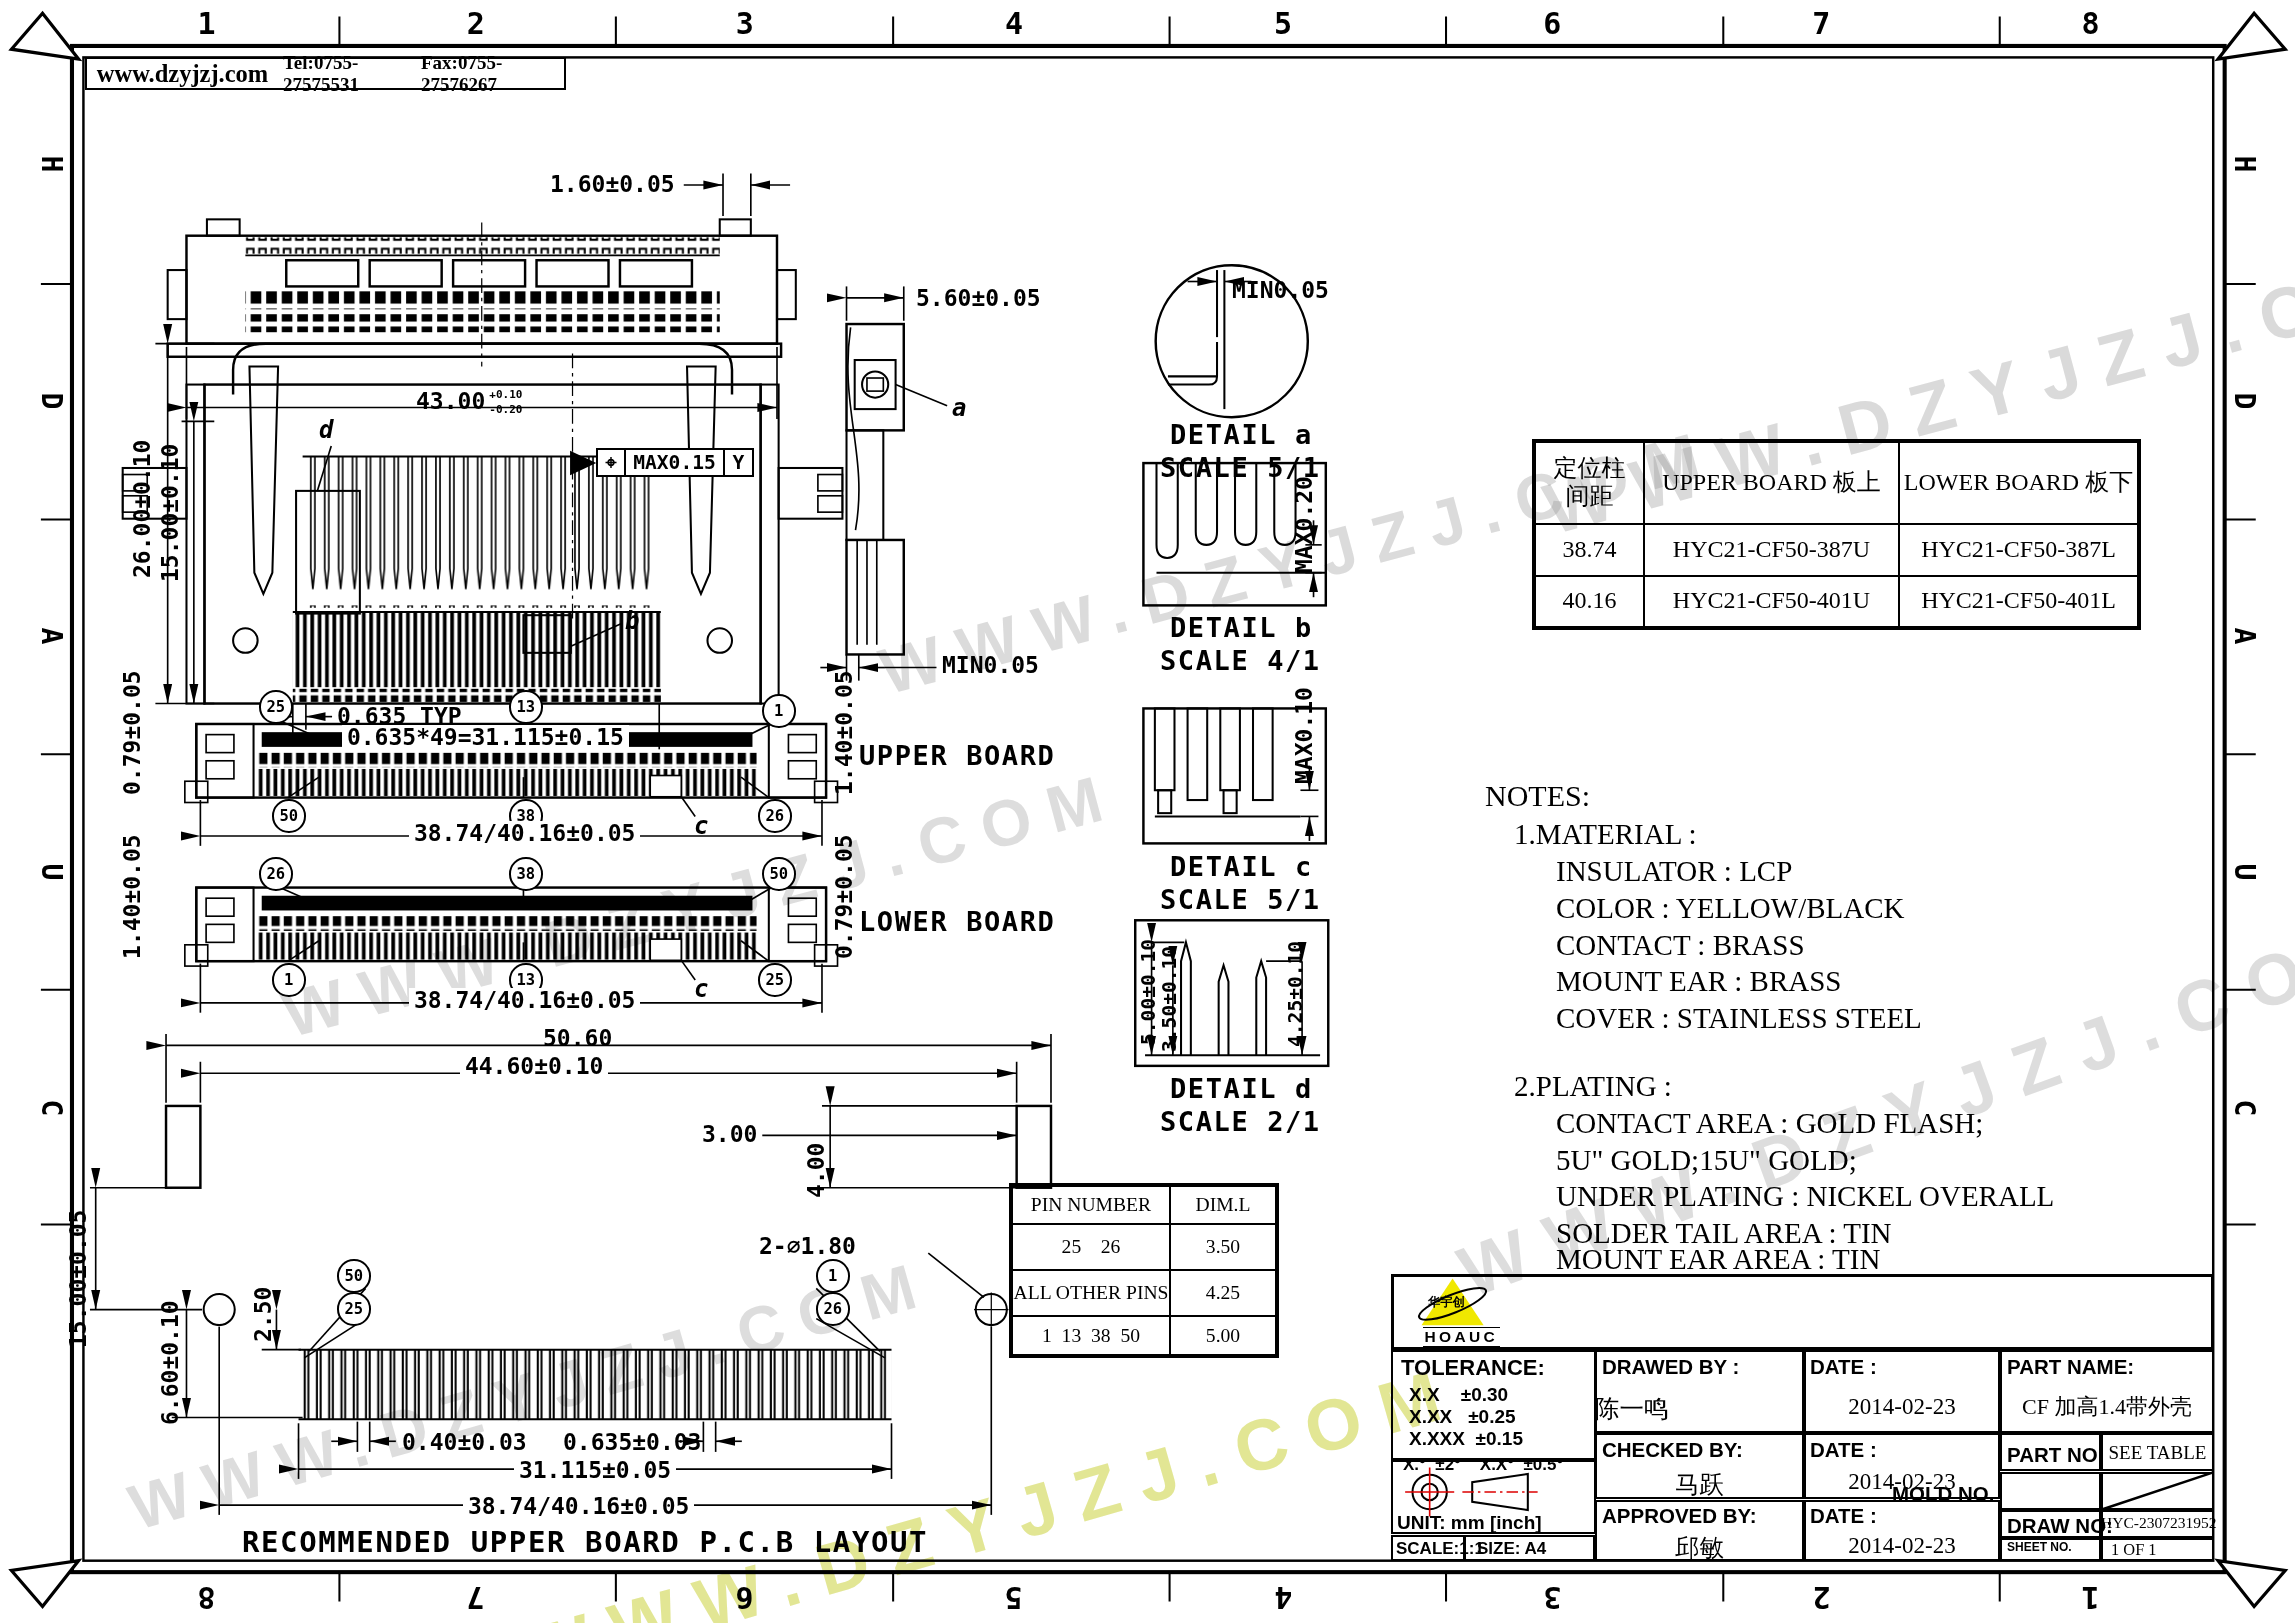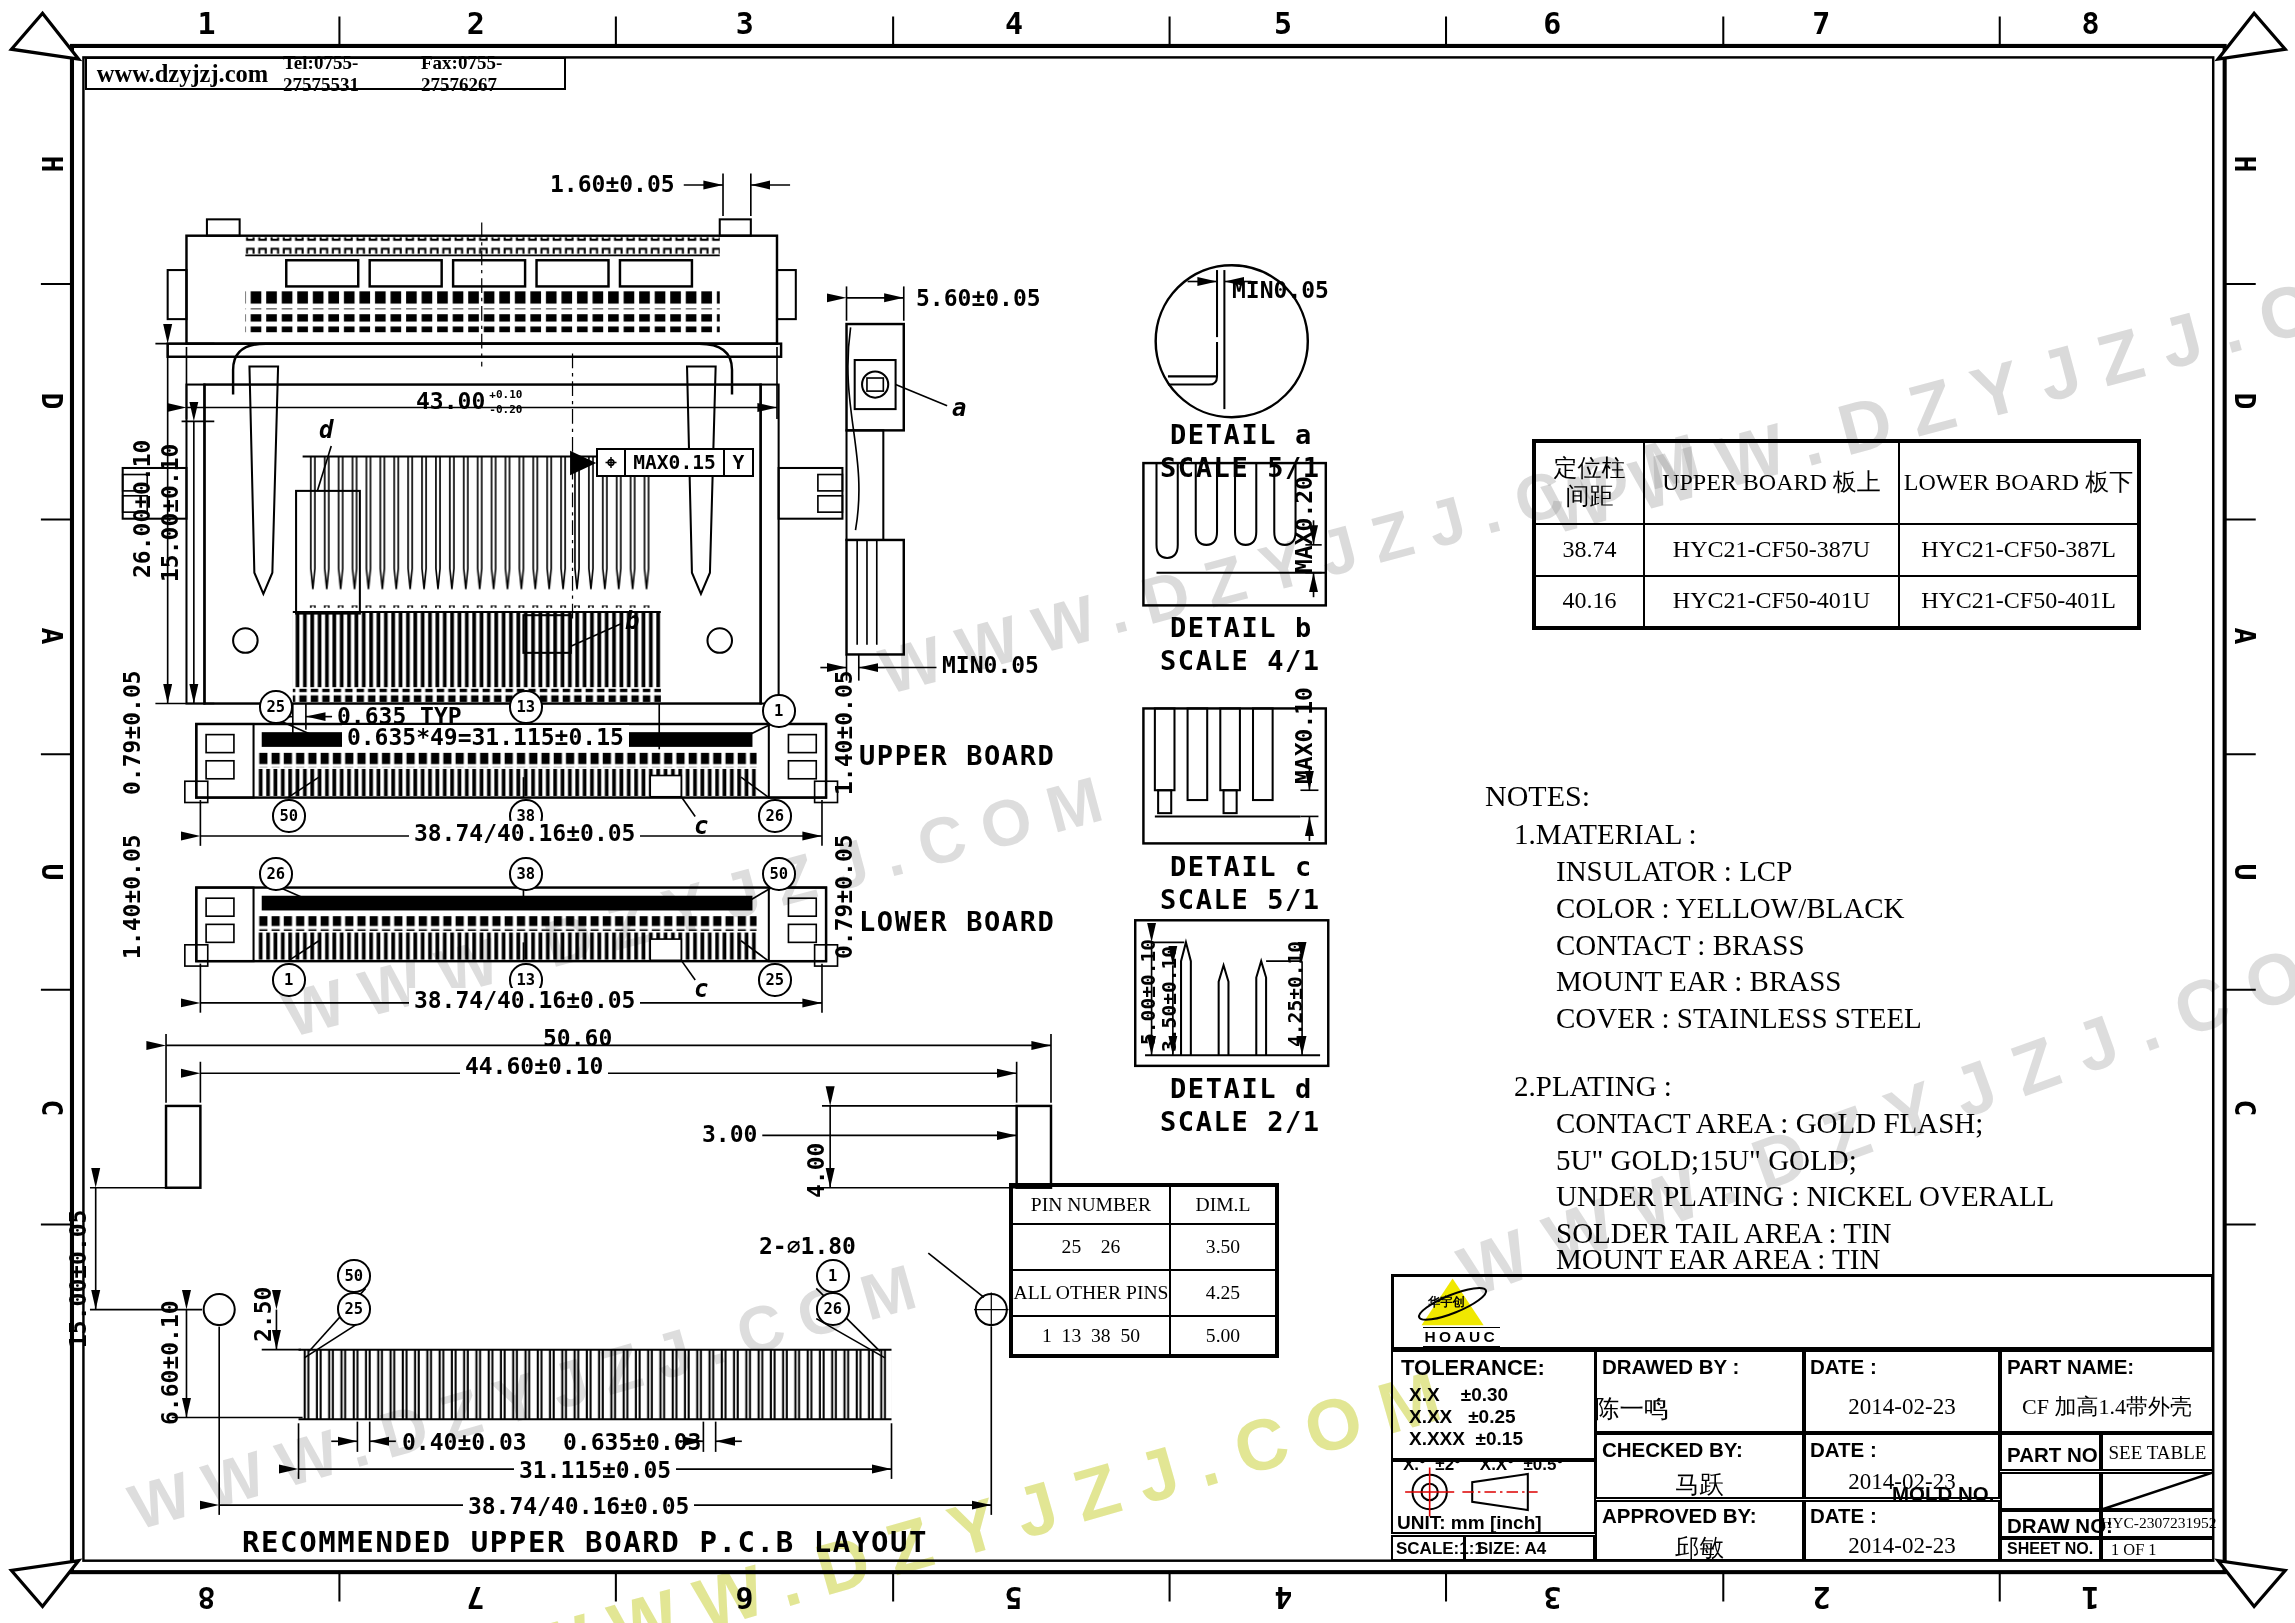--- a/index.html
+++ b/index.html
@@ -638,18 +638,18 @@
   <div class="tb" style="left:2000px;top:1472px;width:101px;height:38px"></div>
   <div class="tb-label" style="left:1892px;top:1482px">MOLD NO.</div>
   <div class="tb" style="left:2101px;top:1472px;width:113px;height:38px"></div>
 
   <div class="tb" style="left:2000px;top:1510px;width:101px;height:28px"></div>
   <div class="tb-label" style="left:2007px;top:1514px">DRAW NO:</div>
   <div class="tb" style="left:2101px;top:1510px;width:113px;height:28px"></div>
   <div class="tb-val" style="left:2101px;top:1514px;width:113px;text-align:center;font-size:15.5px">HYC-2307231952</div>
 
   <div class="tb" style="left:2000px;top:1538px;width:101px;height:23px"></div>
-  <div class="tb-label" style="left:2007px;top:1540px;font-size:16px">SHEET NO.</div>
+  <div class="tb-label" style="left:2007px;top:1540px;font-size:12px">SHEET NO.</div>
   <div class="tb" style="left:2101px;top:1538px;width:113px;height:23px"></div>
   <div class="tb-val" style="left:2111px;top:1540px;font-size:16.4px">1 OF 1</div>
 
 </div>
 
 
 </body></html>

